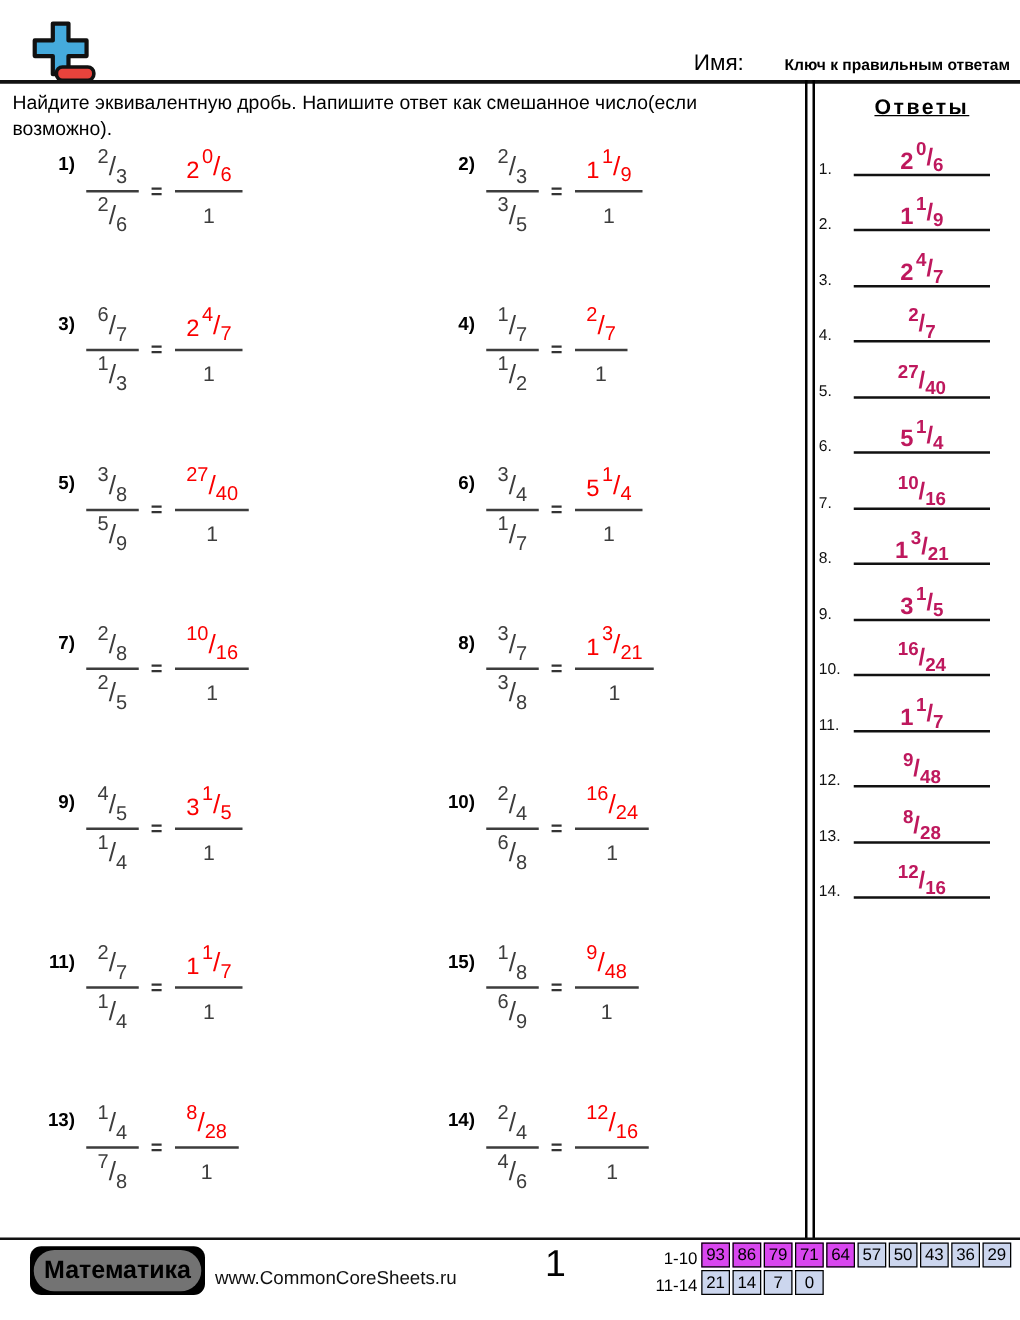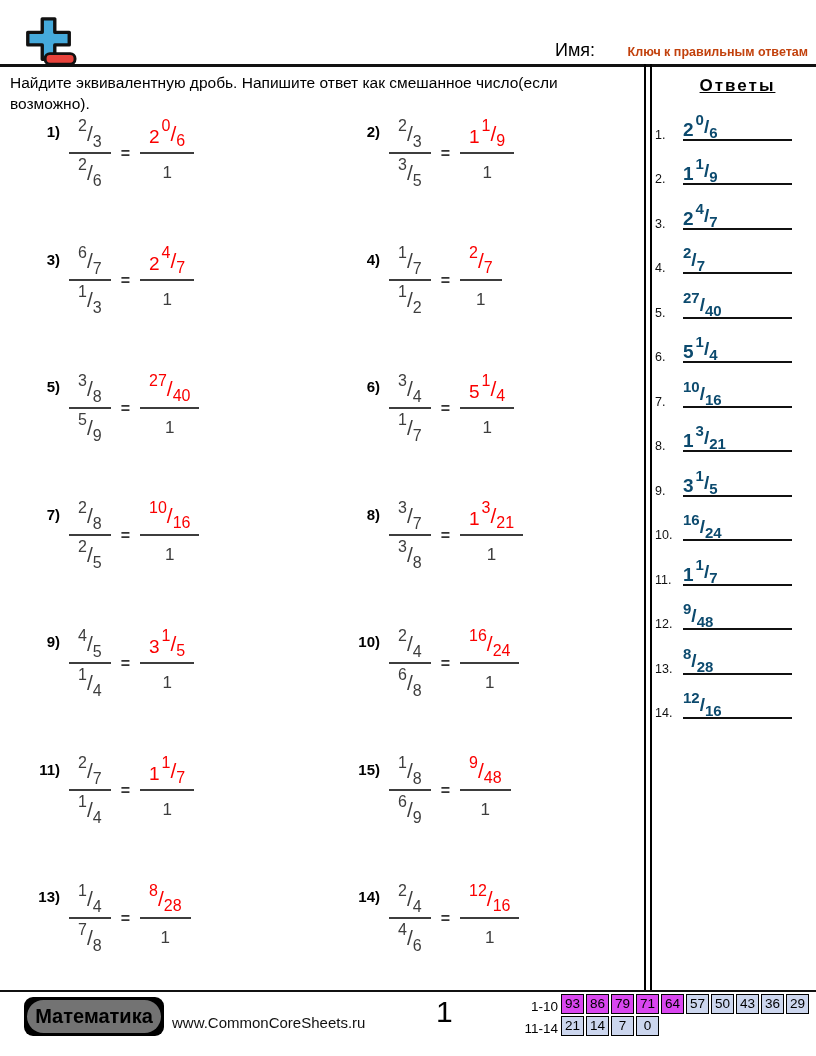--- a/index.html
+++ b/index.html
@@ -3,21 +3,21 @@
 <meta charset="utf-8">
 <style>
   * { margin:0; padding:0; box-sizing:border-box; }
   body { background:#fff; font-family:"Liberation Sans", sans-serif; }
   .page { position:relative; width:816px; height:1056px; background:#fff; overflow:hidden; color:#111; }
 
   
   .logo { position:absolute; left:20px; top:15px; width:58px; height:54px; }
   .page-title { position:absolute; left:125px; top:38px; font-size:21px; font-weight:400; color:#000; letter-spacing:0; }
   .name-label { position:absolute; left:555px; top:40px; font-size:18px; color:#000; }
-  .key-label { position:absolute; right:8px; top:45px; font-size:12.5px; font-weight:bold; color:#c2410c;text-align:center; }
+  .key-label { position:absolute; right:8px; top:45px; font-size:12.5px; font-weight:bold; color:#000000;text-align:center; }
   .top-rule { position:absolute; left:0; top:64px; width:816px; height:3px; background:#111; }
 
   
   .instructions { position:absolute; left:10px; top:73px; width:600px; font-size:15.5px; font-weight:normal; line-height:1.35; color:#000; }
 
   
   .problems { position:absolute; left:0; top:90px; width:642px; display:grid; grid-template-columns:320px 320px; grid-auto-rows:127.5px; }
   .problem { display:flex; align-items:center; padding-left:30px; }
   .pnum { min-width:30px; text-align:right; margin-right:9px; font-size:15px; font-weight:bold; color:#000; position:relative; top:-22px; }
   .cfrac { display:inline-block; text-align:center; color:#3d3d3d; }
@@ -38,21 +38,21 @@
 
   
   .divider { position:absolute; left:644px; top:64px; height:927px; width:8px; border-left:2px solid #000; border-right:2px solid #000; }
 
   
   .answers { position:absolute; left:653px; top:70px; width:163px; }
   .ans-title { margin:6px 24px 8px 30px; text-align:center; font-size:17px; font-weight:bold; letter-spacing:2px; text-decoration:underline; color:#000; }
   .ans-row { position:relative; height:44.5px; }
   .ans-n { position:absolute; left:2px; bottom:7px; font-size:12.5px; color:#111; }
   .ans-line { position:absolute; left:30px; right:24px; bottom:8px; height:2px; background:#111; }
-  .ans-val { position:absolute; left:30px; right:24px; bottom:13px; color:#0c4a6e; font-weight:bold; line-height:1; }
+  .ans-val { position:absolute; left:30px; right:24px; bottom:13px; text-align:center; color:#be185d; font-weight:bold; line-height:1; }
   .ans-val .aw { font-size:19px; }
   .ans-val .an { font-size:15px; }
   .ans-val .ad { font-size:15px; top:5px; }
   .ans-val .ss { font-size:19px; }
 
   
   .foot-rule { position:absolute; left:0; top:990px; width:816px; height:2px; background:#111; }
   .brand-box { position:absolute; left:24px; top:997px; width:140px; height:39px; background:#000; border-radius:9px; padding:3px; }
   .brand-oval { width:100%; height:100%; background:#737373; border-radius:17px; display:flex; align-items:center; justify-content:center; font-size:20px; font-weight:bold; color:#000; }
   .website { position:absolute; left:172px; top:1014px; font-size:15px; color:#111; }

